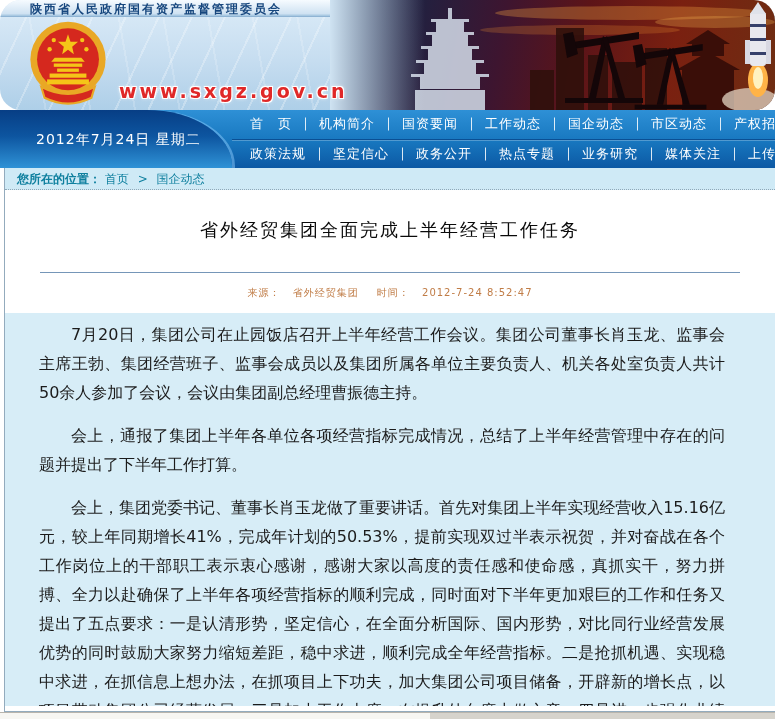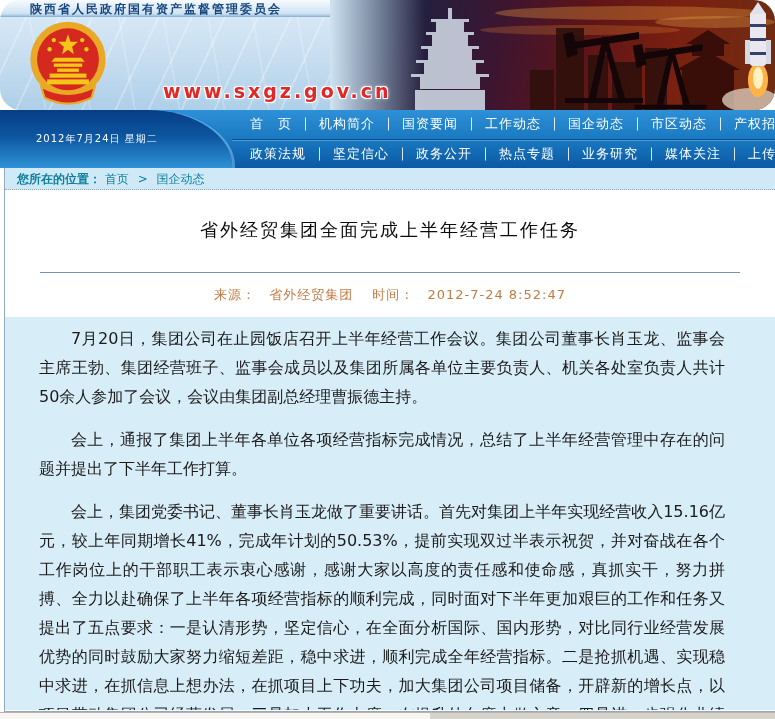--- a/index.html
+++ b/index.html
@@ -21,29 +21,29 @@
             background:linear-gradient(100deg,#17294d 0%,#23203f 20%,#3d1530 38%,#5c1418 56%,#7a2010 76%,#6e2d12 100%); }
   .banner-art svg { position:absolute; inset:0; }
   .banner-art .fade { position:absolute; left:0; top:0; width:95px; height:110px;
             background:linear-gradient(to right,#cfe3f2 0%, rgba(207,227,242,0) 100%); }
   .emblem { position:absolute; left:26px; top:20px; width:84px; height:92px; z-index:4; }
   .site-name { position:absolute; left:116px; top:33px; z-index:4;
             font-size:36px; font-weight:bold; color:#0a0a0a; letter-spacing:9px; white-space:nowrap;
             text-shadow:-2px -2px 0 #fff, 2px -2px 0 #fff, -2px 2px 0 #fff, 2px 2px 0 #fff, 0 0 7px #ffffff; }
   .site-url { position:absolute; left:119px; top:80px; z-index:4;
             font-size:19px; font-weight:bold; color:#e02828; letter-spacing:3px; white-space:nowrap;
-            text-shadow:-1px -1px 0 #fff, 1px -1px 0 #fff, -1px 1px 0 #fff, 1px 1px 0 #fff, 0 0 4px #ffffff;margin-left:44px; }
+            text-shadow:-1px -1px 0 #fff, 1px -1px 0 #fff, -1px 1px 0 #fff, 1px 1px 0 #fff, 0 0 4px #ffffff; }
 
   
   .nav { position:relative; width:775px; height:58px;
          background:linear-gradient(180deg,#2e90d6 0%,#1878c0 52%,#0c59a4 100%); }
   .nav-date { position:absolute; left:0; top:0; width:232px; height:58px; z-index:2;
          background:linear-gradient(180deg,#073e85 0%,#0d55a0 45%,#2f92d6 100%);
          border-top-right-radius:85px 56px; box-shadow:3px 0 0 rgba(130,195,245,.55);
-         color:#ffffff; font-size:10px; letter-spacing:1px; line-height:58px; padding-left:36px; }
+         color:#ffffff; font-size:14px; letter-spacing:1px; line-height:58px; padding-left:36px; }
   .nav-menu { position:absolute; left:232px; right:0; top:0; height:58px; display:flex; flex-direction:column; }
   .nav-row { flex:1; display:flex; align-items:center; justify-content:space-evenly; list-style:none;
          padding:0 18px; }
   .nav-row.row2 { border-top:1px solid #0a4f94; box-shadow:inset 0 1px 0 rgba(255,255,255,.25); }
   .nav-item { color:#ffffff; font-size:13px; letter-spacing:1px; white-space:nowrap; cursor:pointer; position:relative; }
   .nav-item + .nav-item { padding-left:27px; }
   .nav-item + .nav-item::before { content:""; position:absolute; left:13px; top:50%; transform:translateY(-50%);
          width:1px; height:13px; background:rgba(255,255,255,.85); }
 
   
@@ -52,21 +52,21 @@
   .breadcrumb { height:22px; line-height:22px; background:#cfeaf6; border-bottom:1px dotted #8fa8b8;
              padding-left:12px; font-size:12px; color:#0e7f9e; white-space:nowrap; }
   .breadcrumb .bc-label { font-weight:bold; }
   .breadcrumb a { color:#0e7f9e; text-decoration:none; cursor:pointer; }
   .bc-sep { padding:0 5px; }
 
   .article-head { background:#ffffff; }
   .article-title { padding-top:28px; text-align:center; font-size:18px; font-weight:normal; color:#0a0a0a;
              letter-spacing:2px; }
   .title-rule { margin:30px 35px 0 35px; border-top:1px solid #7596b8; }
-  .source-line { text-align:center; padding:13px 0 13px 0; font-size:13px; color:#c07c46; letter-spacing:1px; }
+  .source-line { text-align:center; padding:13px 0 13px 0; font-size:10px; color:#c07c46; letter-spacing:1px; }
   .source-line .lbl { margin-right:8px; }
   .source-line .val { margin-right:14px; }
 
   .article-body { background:#d7edf7; padding:7px 50px 0 34px; height:393px; overflow:hidden; }
   .article-body p { font-size:16px; line-height:29px; color:#1b1b1b; text-align:justify;
              text-indent:2em; margin:0 0 14px 0; }
 
   
   .hscroll { position:absolute; left:0; bottom:0; width:775px; height:7px;
              background:#d6d3cc; border-top:1px solid #b8b4ac; }

